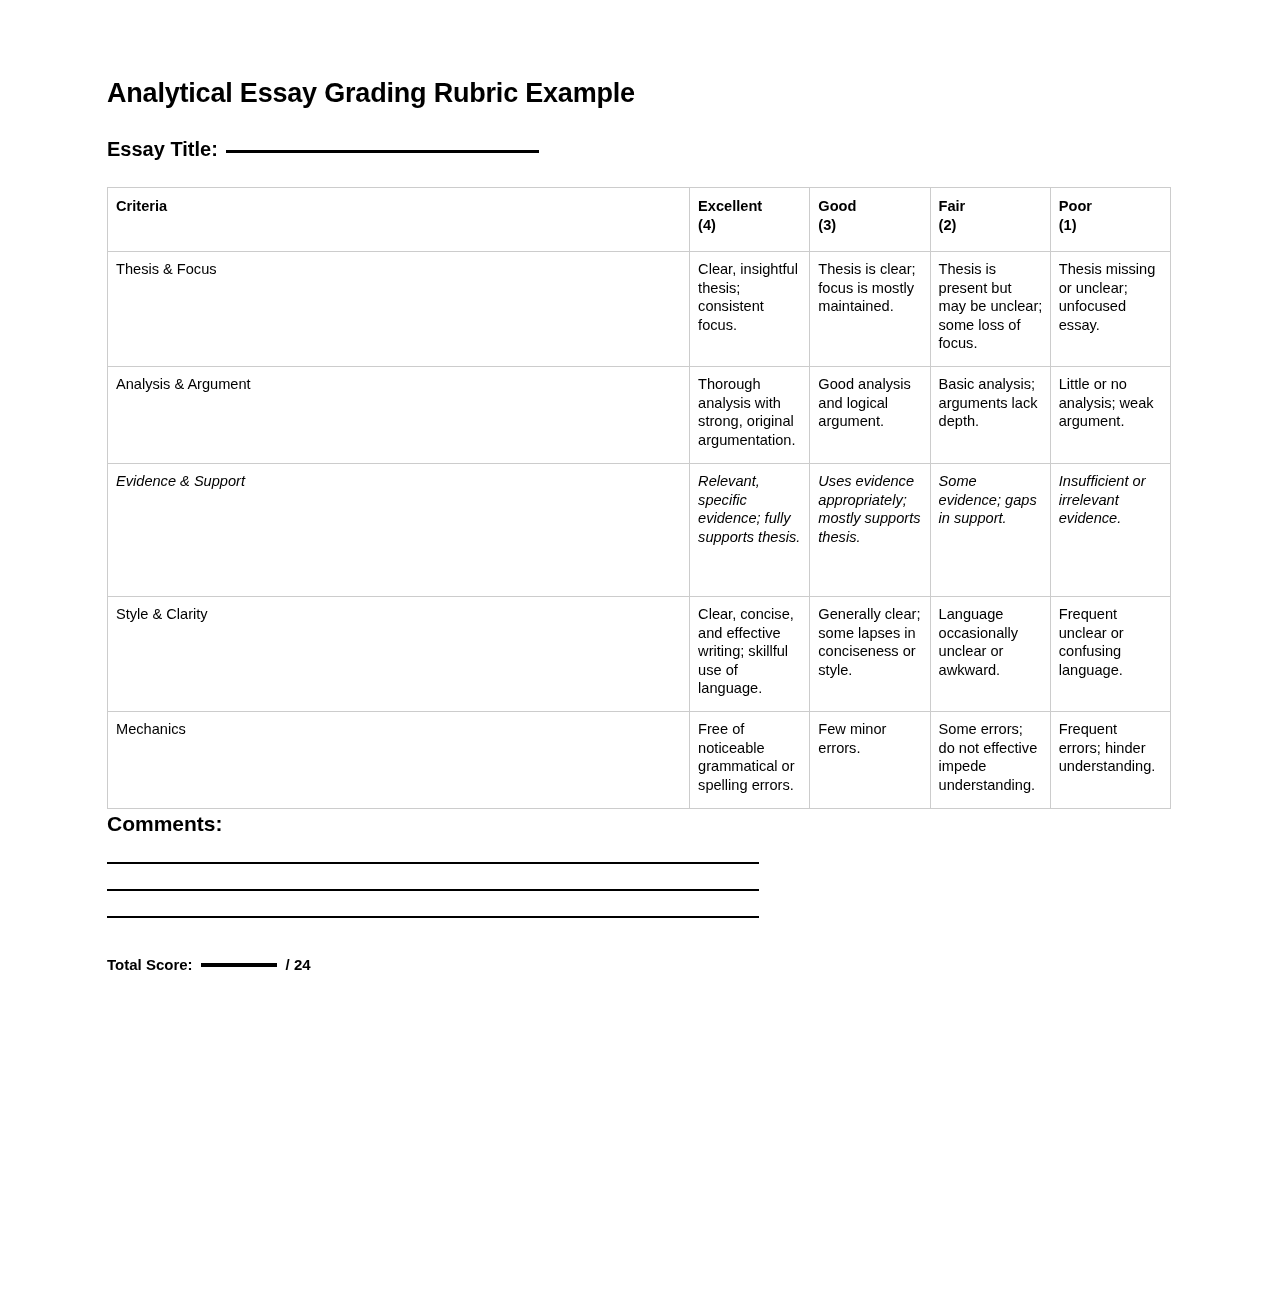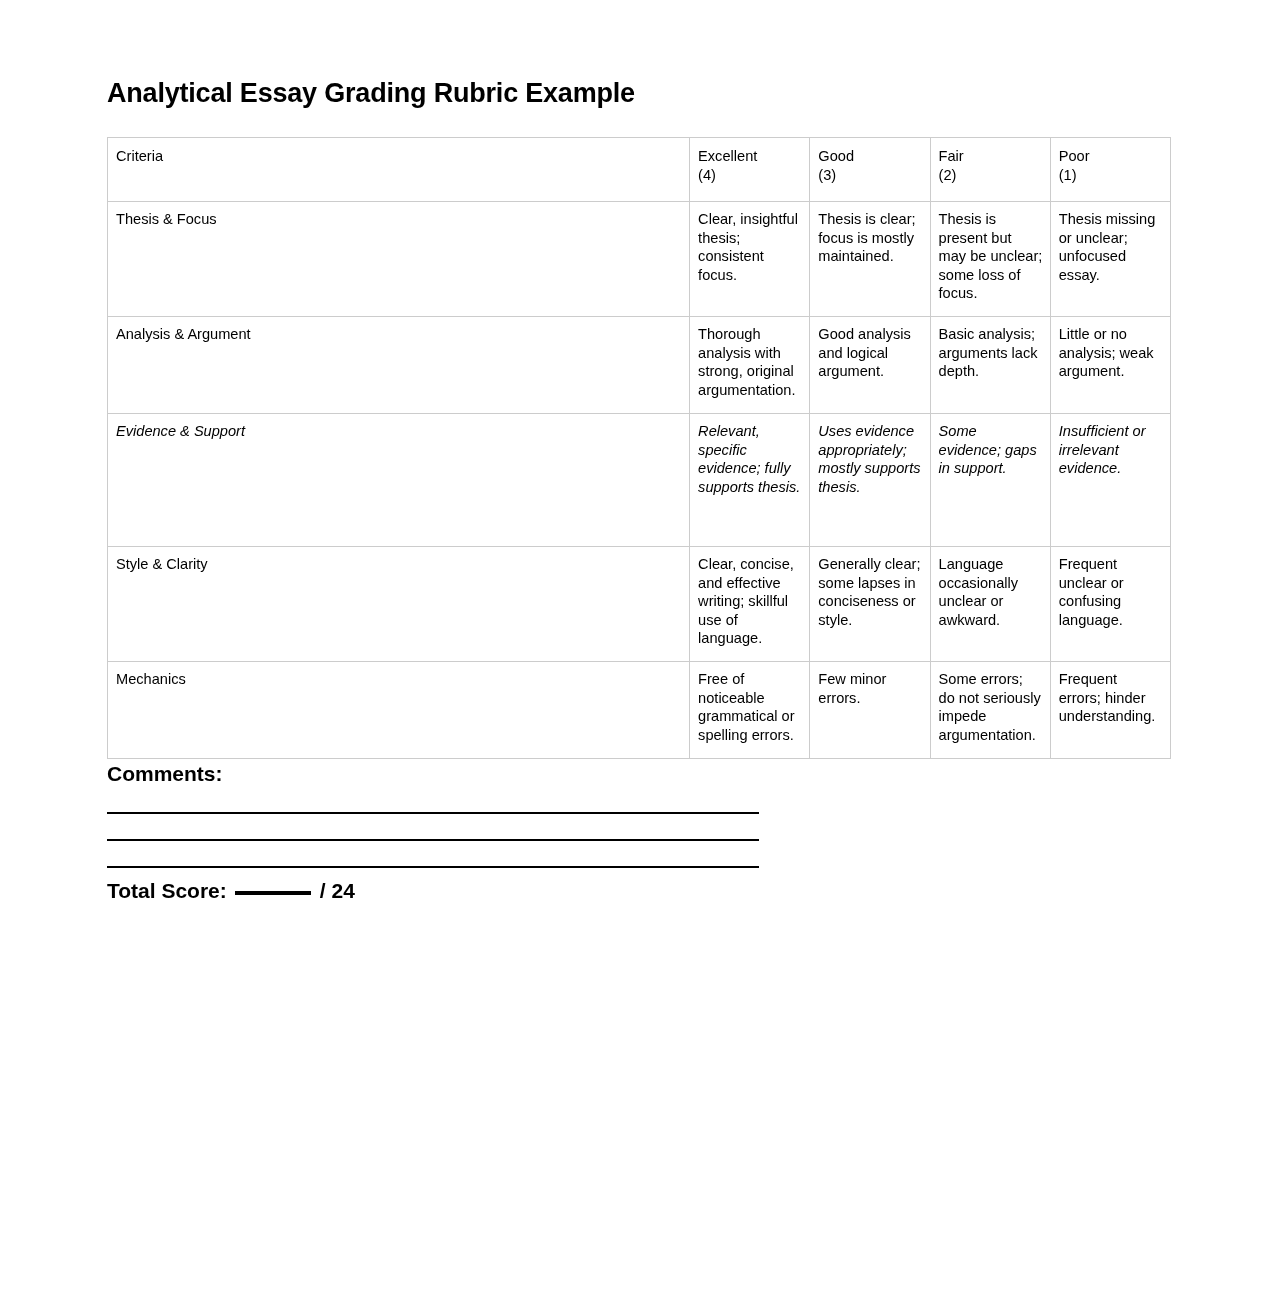--- a/index.html
+++ b/index.html
@@ -72,20 +72,21 @@
     border: 1px solid #cccccc;
     vertical-align: top;
     padding: 8px 7px 8px 8px;
     line-height: 1.27;
     font-weight: normal;
     text-align: left;
   }
   table.rubric thead th {
     padding-top: 9px;
     padding-bottom: 10px;
+    font-weight: bold;
   }
   th.col-criteria {
     font-weight: normal;
     text-align: left;
   }
   th.col-level {
     font-weight: bold;
     text-align: center;
     line-height: 1.3;
   }
@@ -122,23 +123,23 @@
   .comment-rule {
     width: 652px;
     border-bottom: 2.5px solid #000;
     height: 0;
     margin-bottom: 25px;
   }
   .comment-rule:last-child { margin-bottom: 0; }
 
   
   .total-score {
-    font-size: 21px;
-    font-weight: bold;
-    margin-top: 10px;
+    font-size: 15px;
+    font-weight: bold;
+    margin-top: 38px;
     line-height: 1.2;
     display: flex;
     align-items: baseline;
   }
   .score-blank {
     display: inline-block;
     width: 76px;
     border-bottom: 4px solid #000;
     height: 1px;
     position: relative;
@@ -148,20 +149,24 @@
 </style>
 </head>
 <body>
 
 <div class="page">
   <div class="content">
 
     <h1 class="doc-title">Analytical Essay Grading Rubric Example</h1>
 
 
+    <div class="form-line">
+      <span class="field-label">Essay Title:</span>
+      <span class="form-rule rule-title"></span>
+    </div>
 
     <table class="rubric">
       <colgroup>
         <col class="c-criteria">
         <col class="c-level">
         <col class="c-level">
         <col class="c-level">
         <col class="c-level">
       </colgroup>
       <thead>
@@ -211,21 +216,21 @@
           <td class="criteria-cell">Style &amp; Clarity</td>
           <td class="desc-cell">Clear, concise, and effective writing; skillful use of language.</td>
           <td class="desc-cell">Generally clear; some lapses in conciseness or style.</td>
           <td class="desc-cell">Language occasionally unclear or awkward.</td>
           <td class="desc-cell">Frequent unclear or confusing language.</td>
         </tr>
         <tr class="r5">
           <td class="criteria-cell">Mechanics</td>
           <td class="desc-cell">Free of noticeable grammatical or spelling errors.</td>
           <td class="desc-cell">Few minor errors.</td>
-          <td class="desc-cell">Some errors; do not seriously impede argumentation.</td>
+          <td class="desc-cell">Some errors; do not effective impede understanding.</td>
           <td class="desc-cell">Frequent errors; hinder understanding.</td>
         </tr>
       </tbody>
     </table>
 
     <h2 class="comments-heading">Comments:</h2>
 
     <div class="comment-lines">
       <div class="comment-rule"></div>
       <div class="comment-rule"></div>

